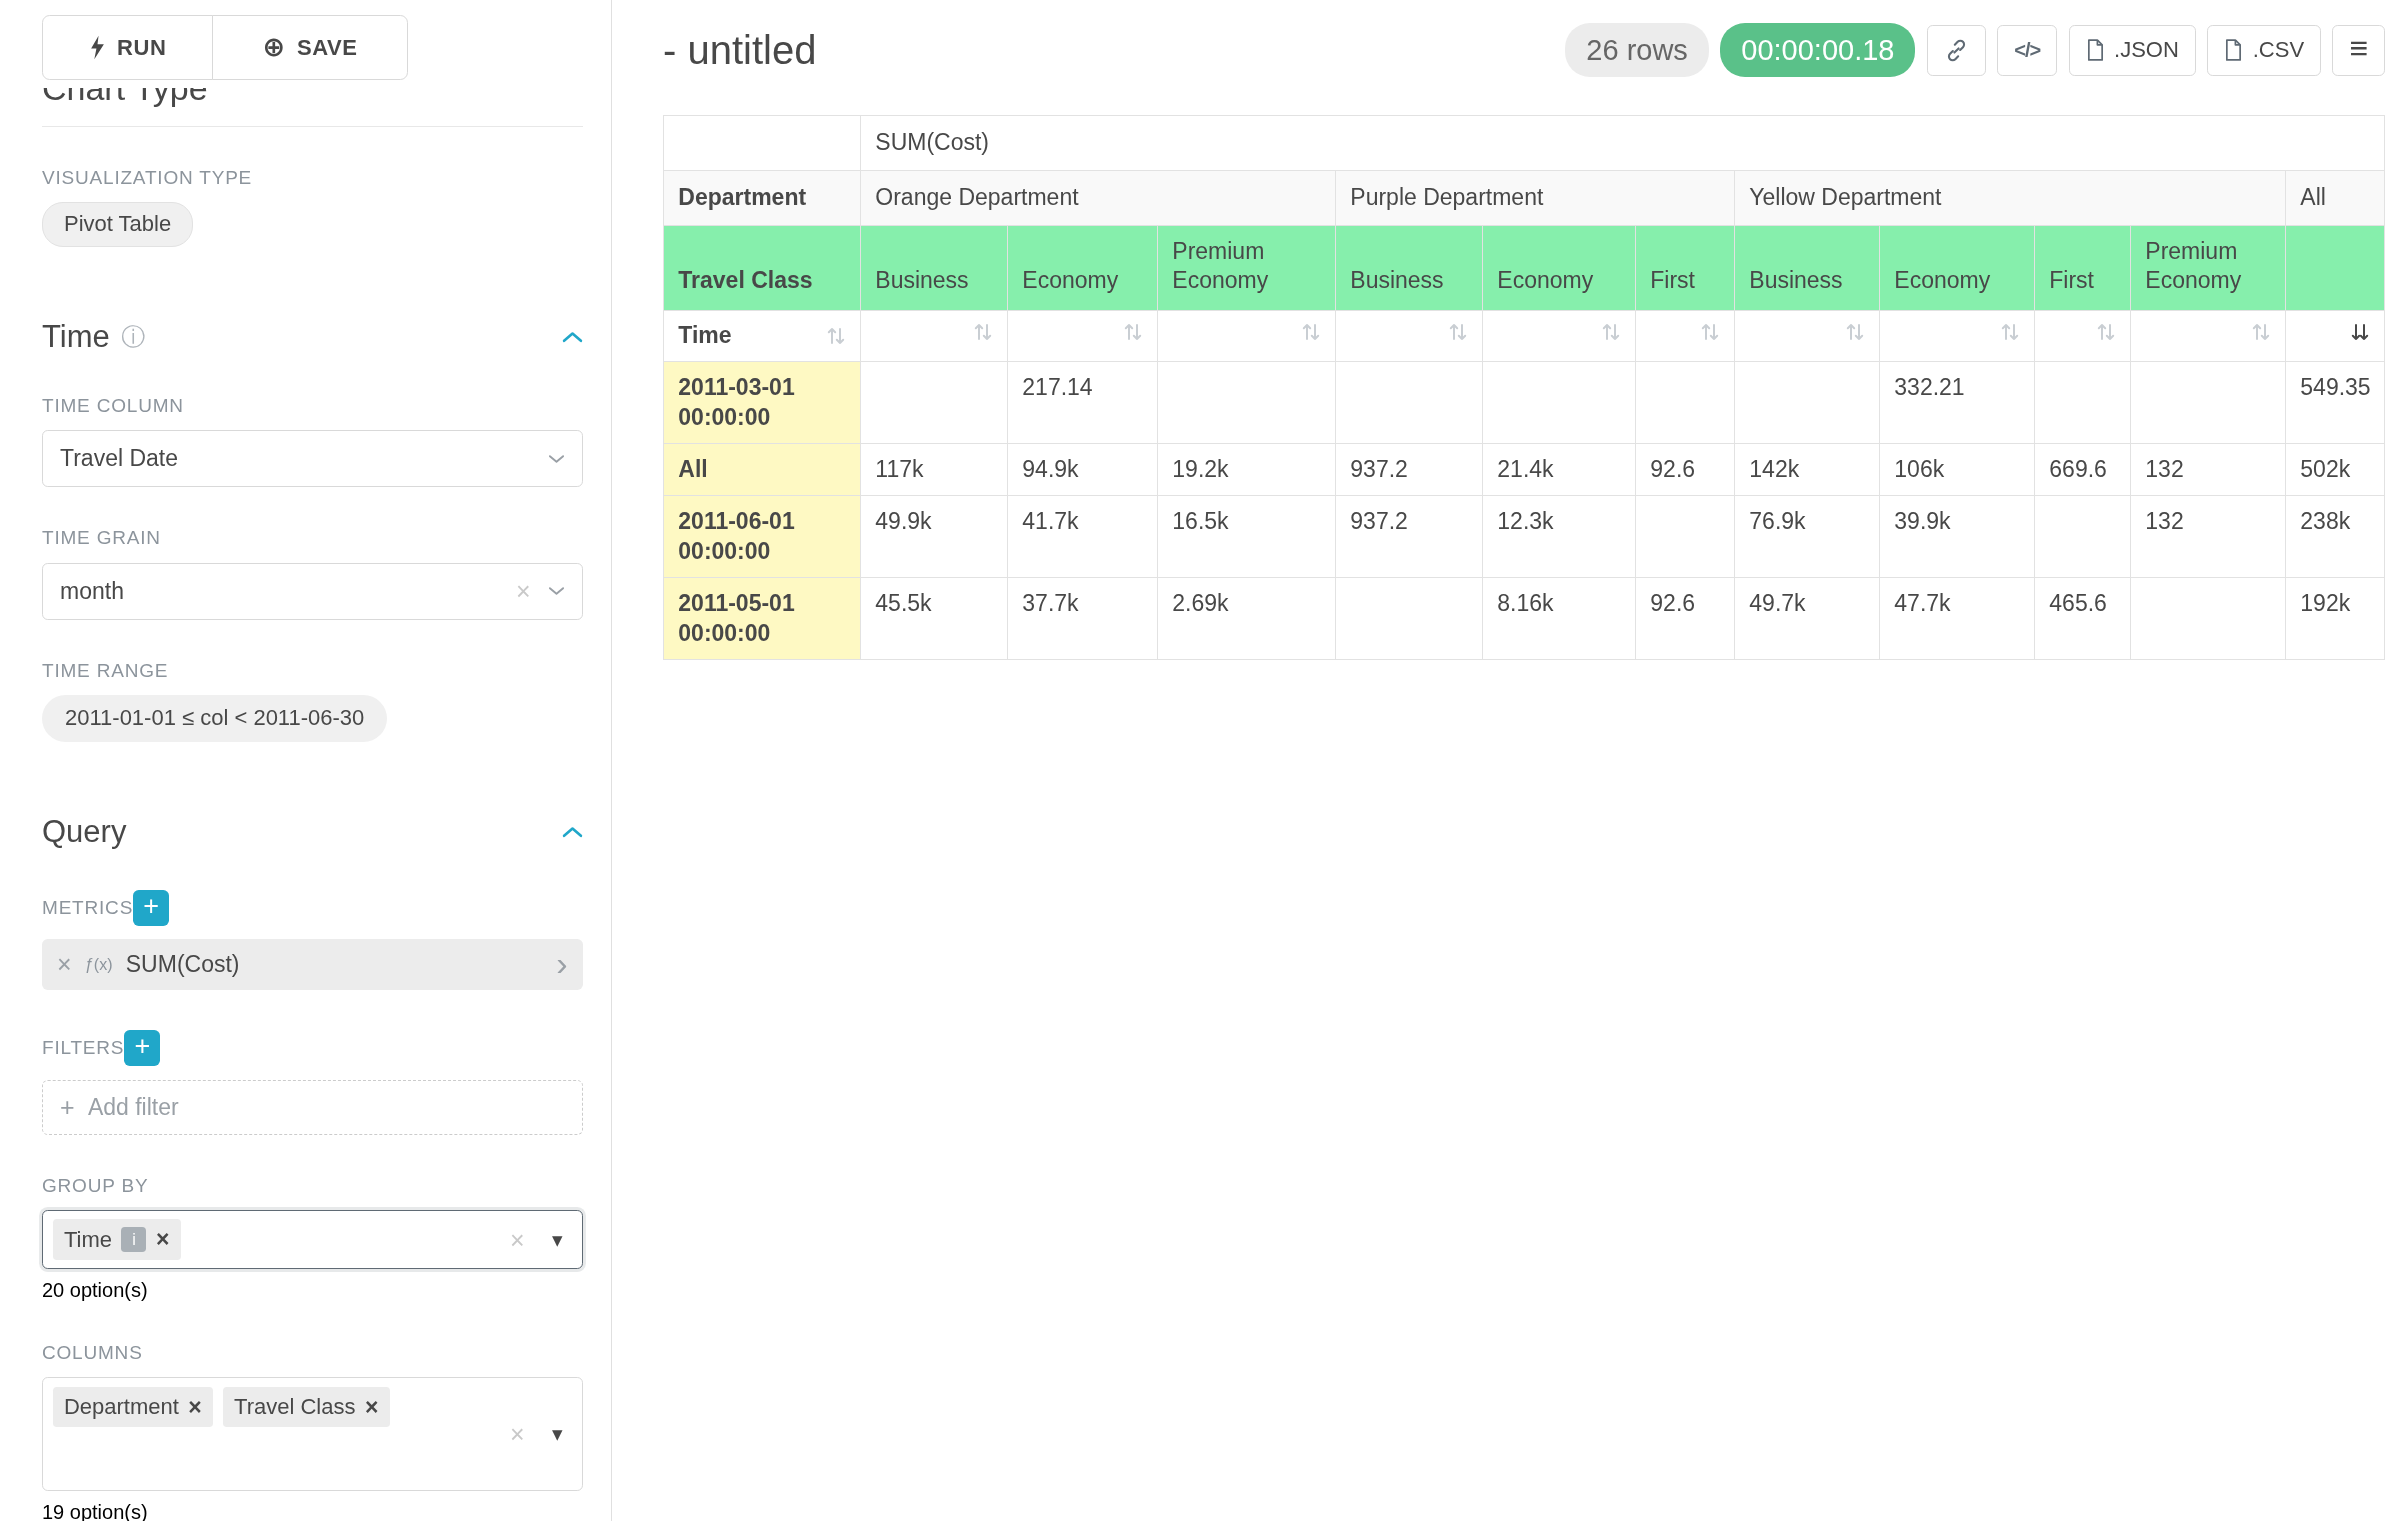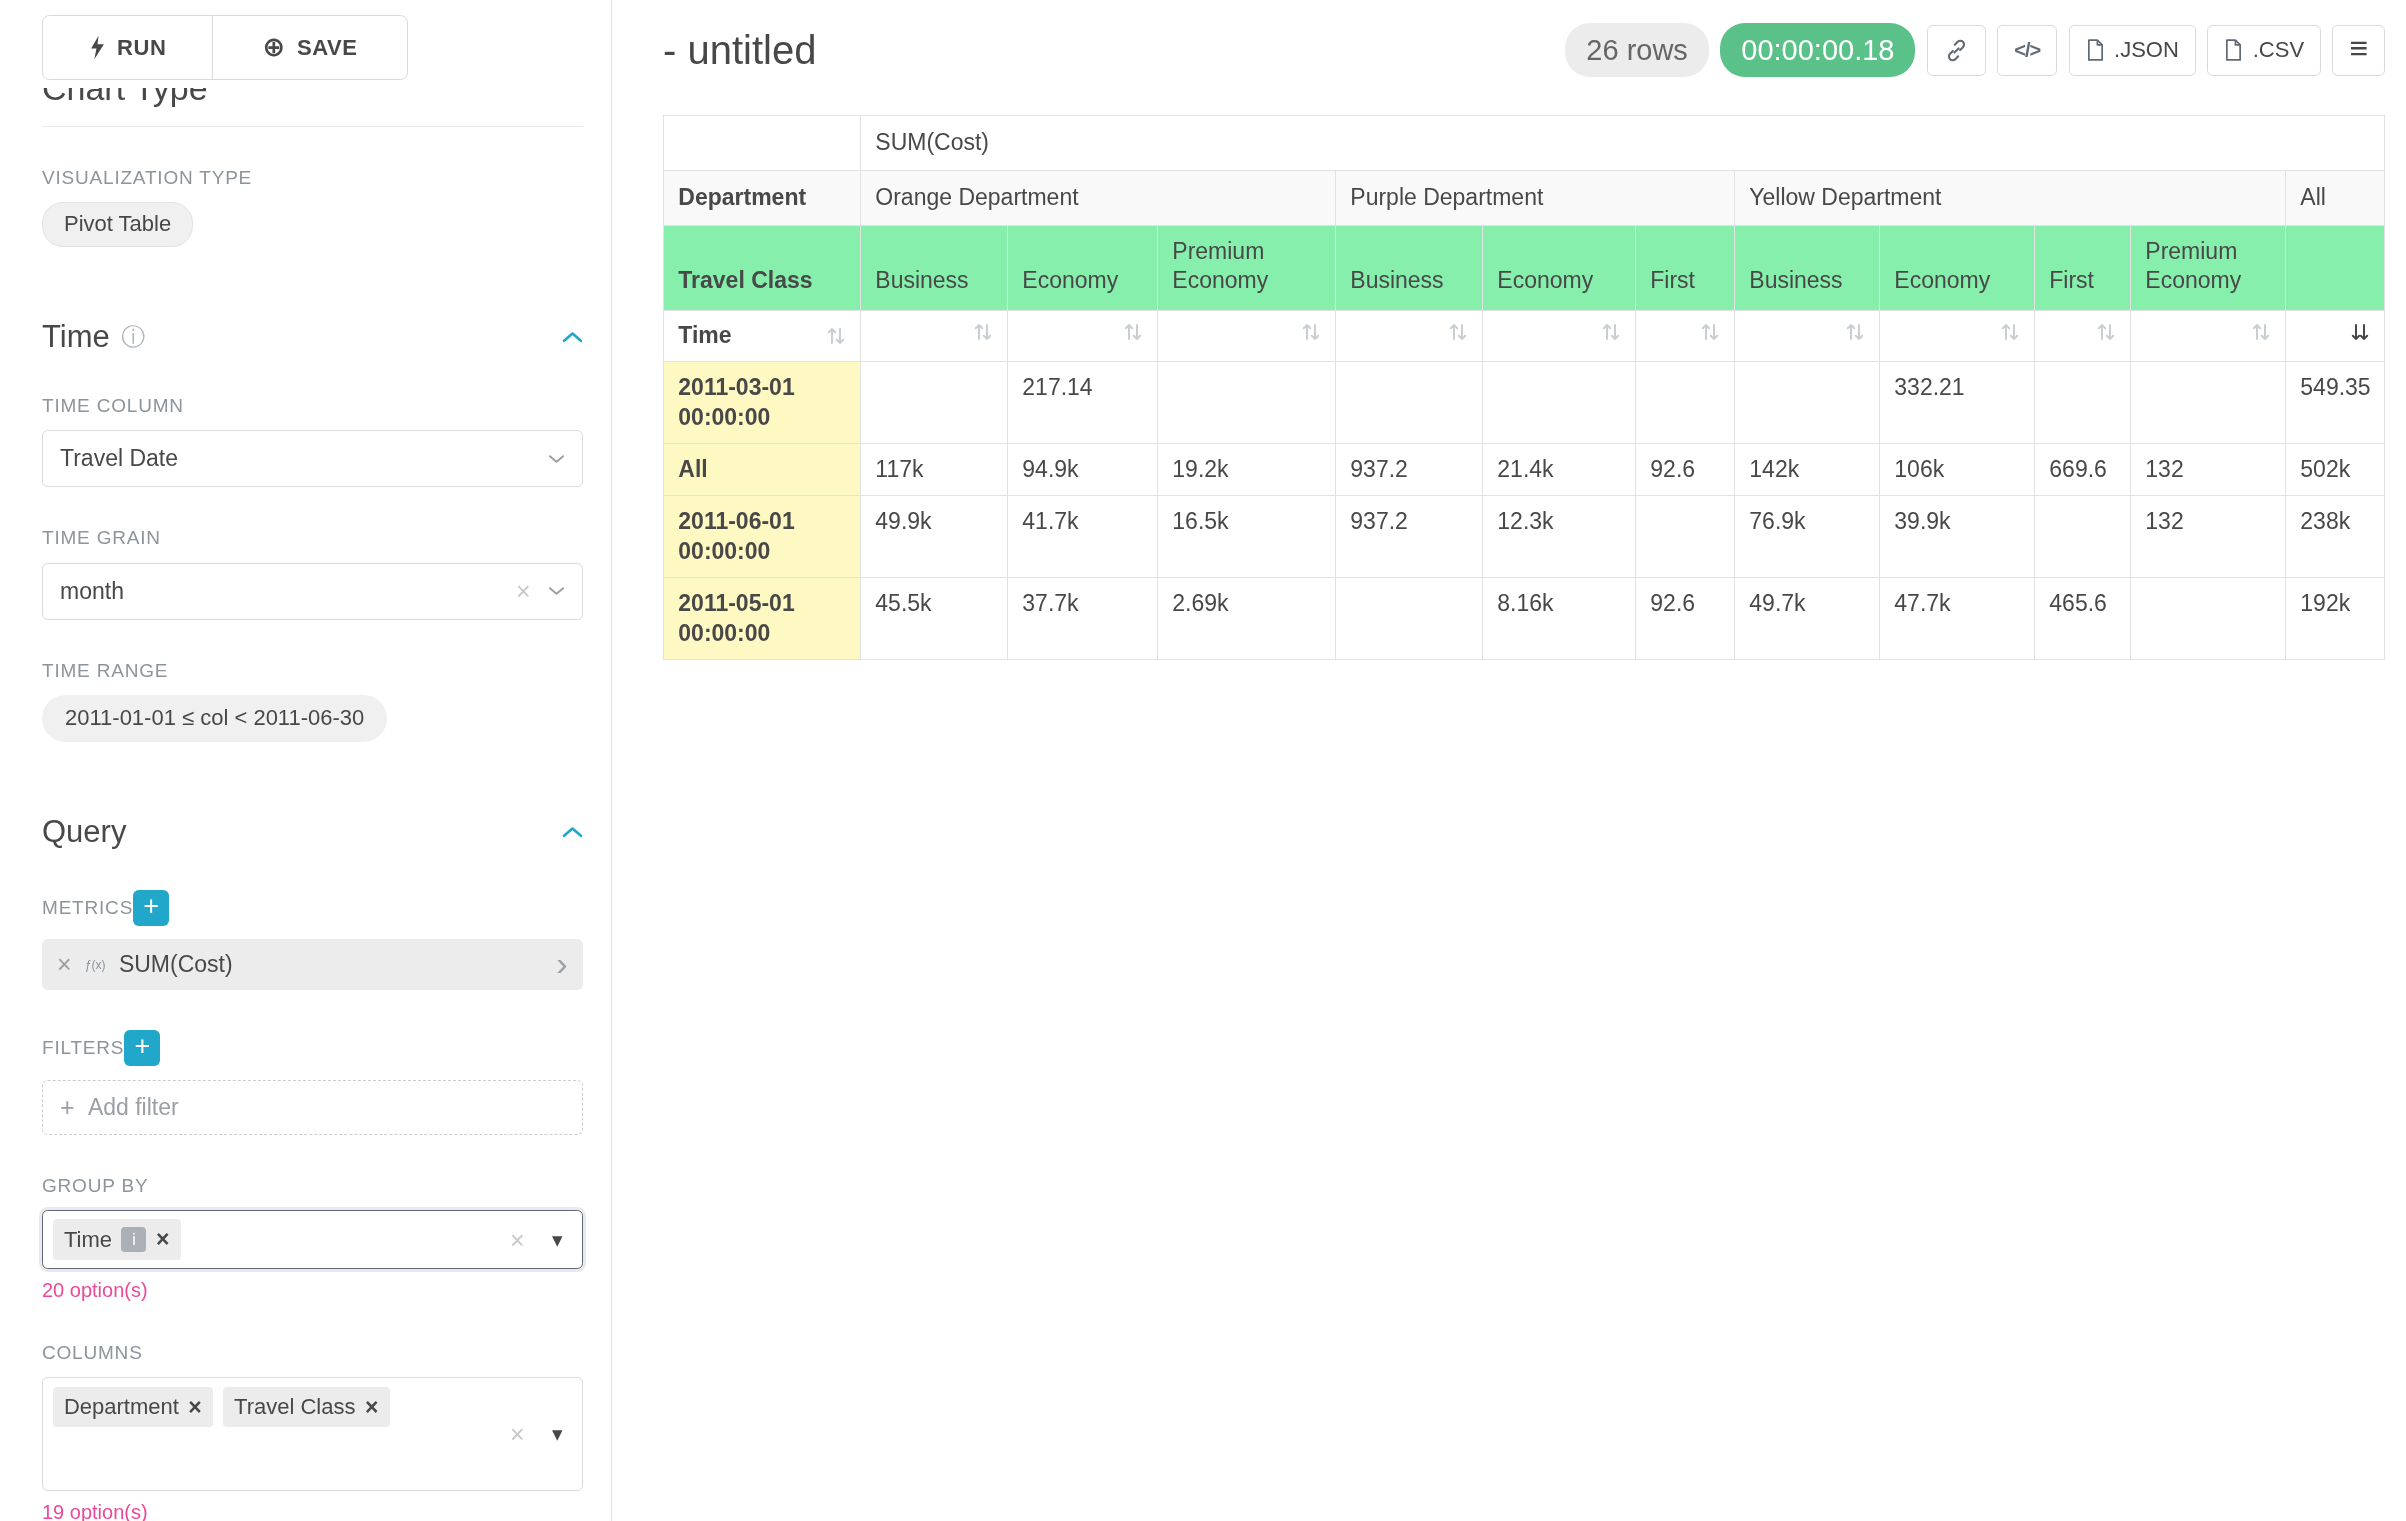--- a/index.html
+++ b/index.html
@@ -61,21 +61,21 @@
     width: 36px; height: 36px; border: none; border-radius: 5.7px; background: #20a7c9;
     color: #fff; font-size: 27px; line-height: 1; display: flex; align-items: center;
     justify-content: center; cursor: pointer; font-family: inherit; padding: 0 0 2.9px 0;
   }
 
   .metric-chip {
     height: 51px; background: #ececec; border-radius: 5.7px; display: flex;
     align-items: center; gap: 13.3px; padding: 0 15px; font-size: 23px; cursor: pointer;
   }
   .metric-chip .x { color: #9aa0a6; font-size: 25px; }
-  .metric-chip .fx { color: #8c949c; font-size: 12px; }
+  .metric-chip .fx { color: #8c949c; font-size: 16px; }
   .metric-chip .mname { flex: 1; color: #484848; }
   .metric-chip .caret-r { color: #9aa0a6; font-size: 34px; line-height: 1; padding-bottom: 3.8px; }
 
   .add-filter {
     height: 55px; border: 1px dashed #ccc; border-radius: 5.7px; display: flex;
     align-items: center; gap: 13.3px; padding: 0 17px; color: #9aa0a6; font-size: 23px; cursor: pointer;
   }
   .add-filter .plus { font-size: 25px; }
 
   .multi-select {
@@ -89,21 +89,21 @@
     display: inline-flex; align-items: center; gap: 9.5px; background: #ececec;
     border-radius: 3.8px; padding: 6.7px 11.4px; font-size: 22px; color: #484848;
   }
   .tag .tag-info {
     width: 25px; height: 25px; border-radius: 3.8px; background: #a9b0b6; color: #fff;
     font-size: 16px; display: flex; align-items: center; justify-content: center;
   }
   .tag .tag-x { color: #484848; font-size: 23px; font-weight: 700; cursor: pointer; }
   .multi-select .ms-clear { position: absolute; right: 57px; top: 50%; transform: translateY(-50%); color: #c9c9c9; font-size: 25px; cursor: pointer; }
   .multi-select .ms-caret { position: absolute; right: 19px; top: 50%; transform: translateY(-50%); color: #484848; font-size: 21px; }
-  .hint { font-size: 20px; color: #ec4899; margin-top: 9.5px; }
+  .hint { font-size: 20px; color: #000000; margin-top: 9.5px; }
 
   
   .main { flex: 1; padding: 0 22px 0 51px; }
   .main-header { display: flex; align-items: center; justify-content: space-between; padding-top: 23px; }
   .main-header h1 { margin: 0; font-size: 40px; font-weight: 400; color: #484848; }
   .actions { display: flex; align-items: center; gap: 11.4px; }
   .badge { border-radius: 25px; font-size: 29px; padding: 10.5px 21px; white-space: nowrap; }
   .badge.gray { background: #ececec; color: #666; }
   .badge.green { background: #5ac189; color: #fff; text-align: right; }
   .icon-btn {

